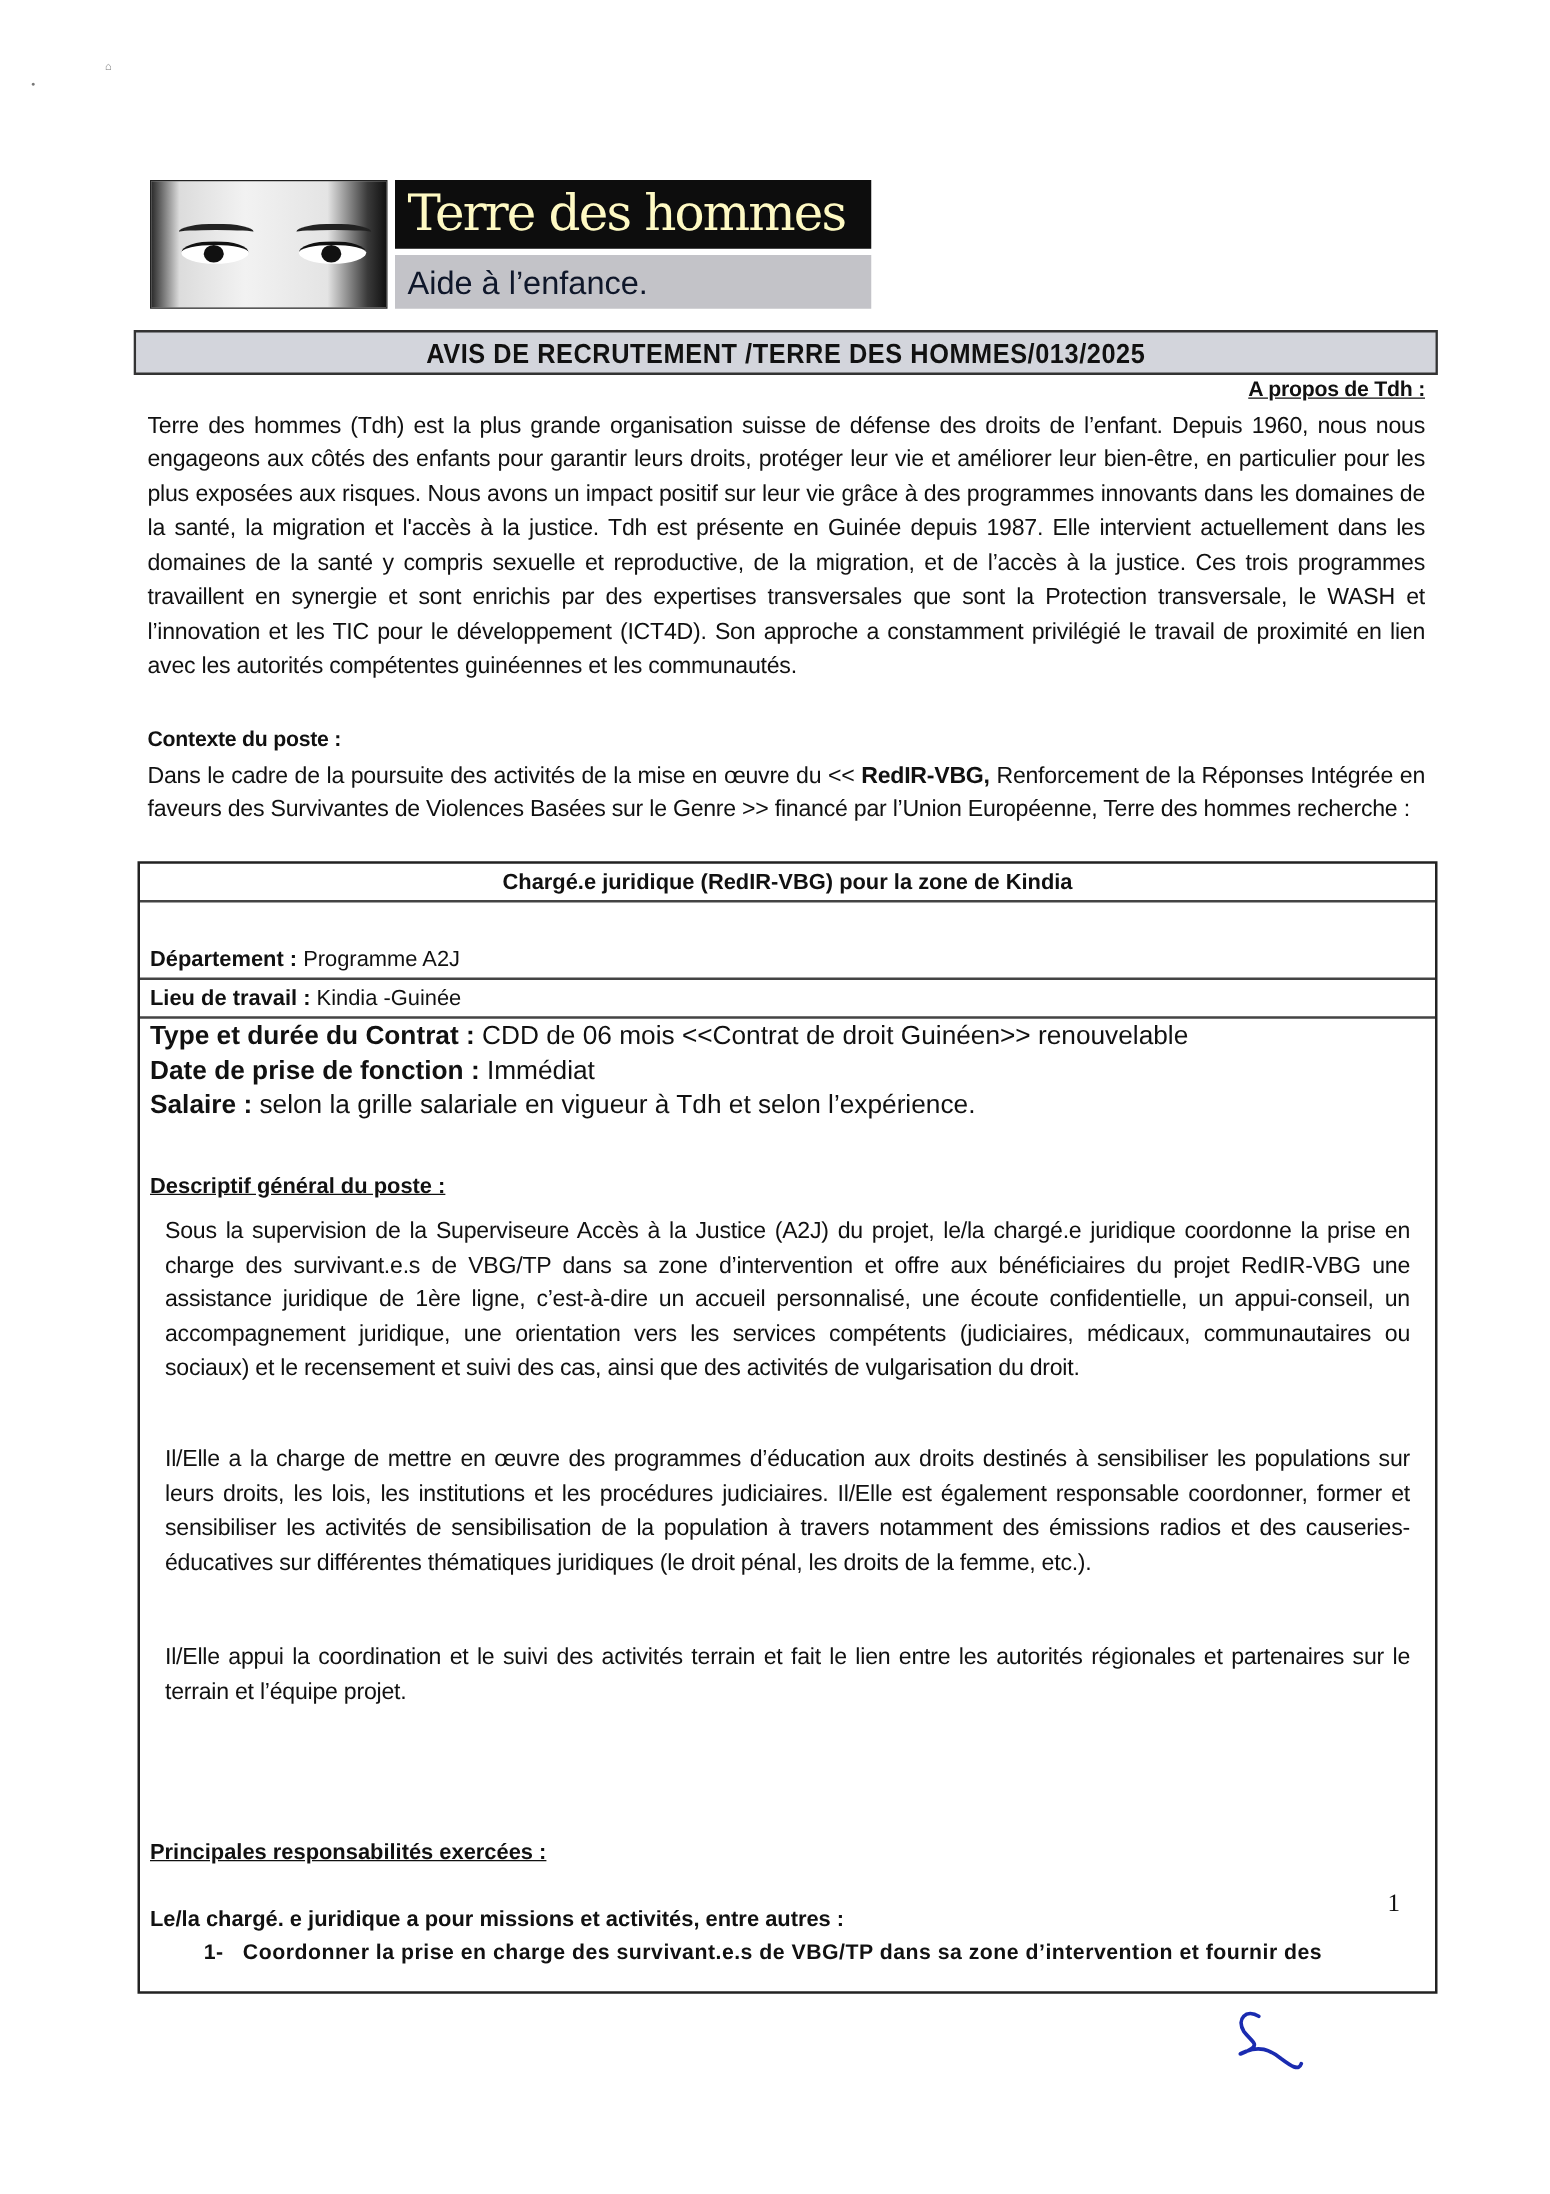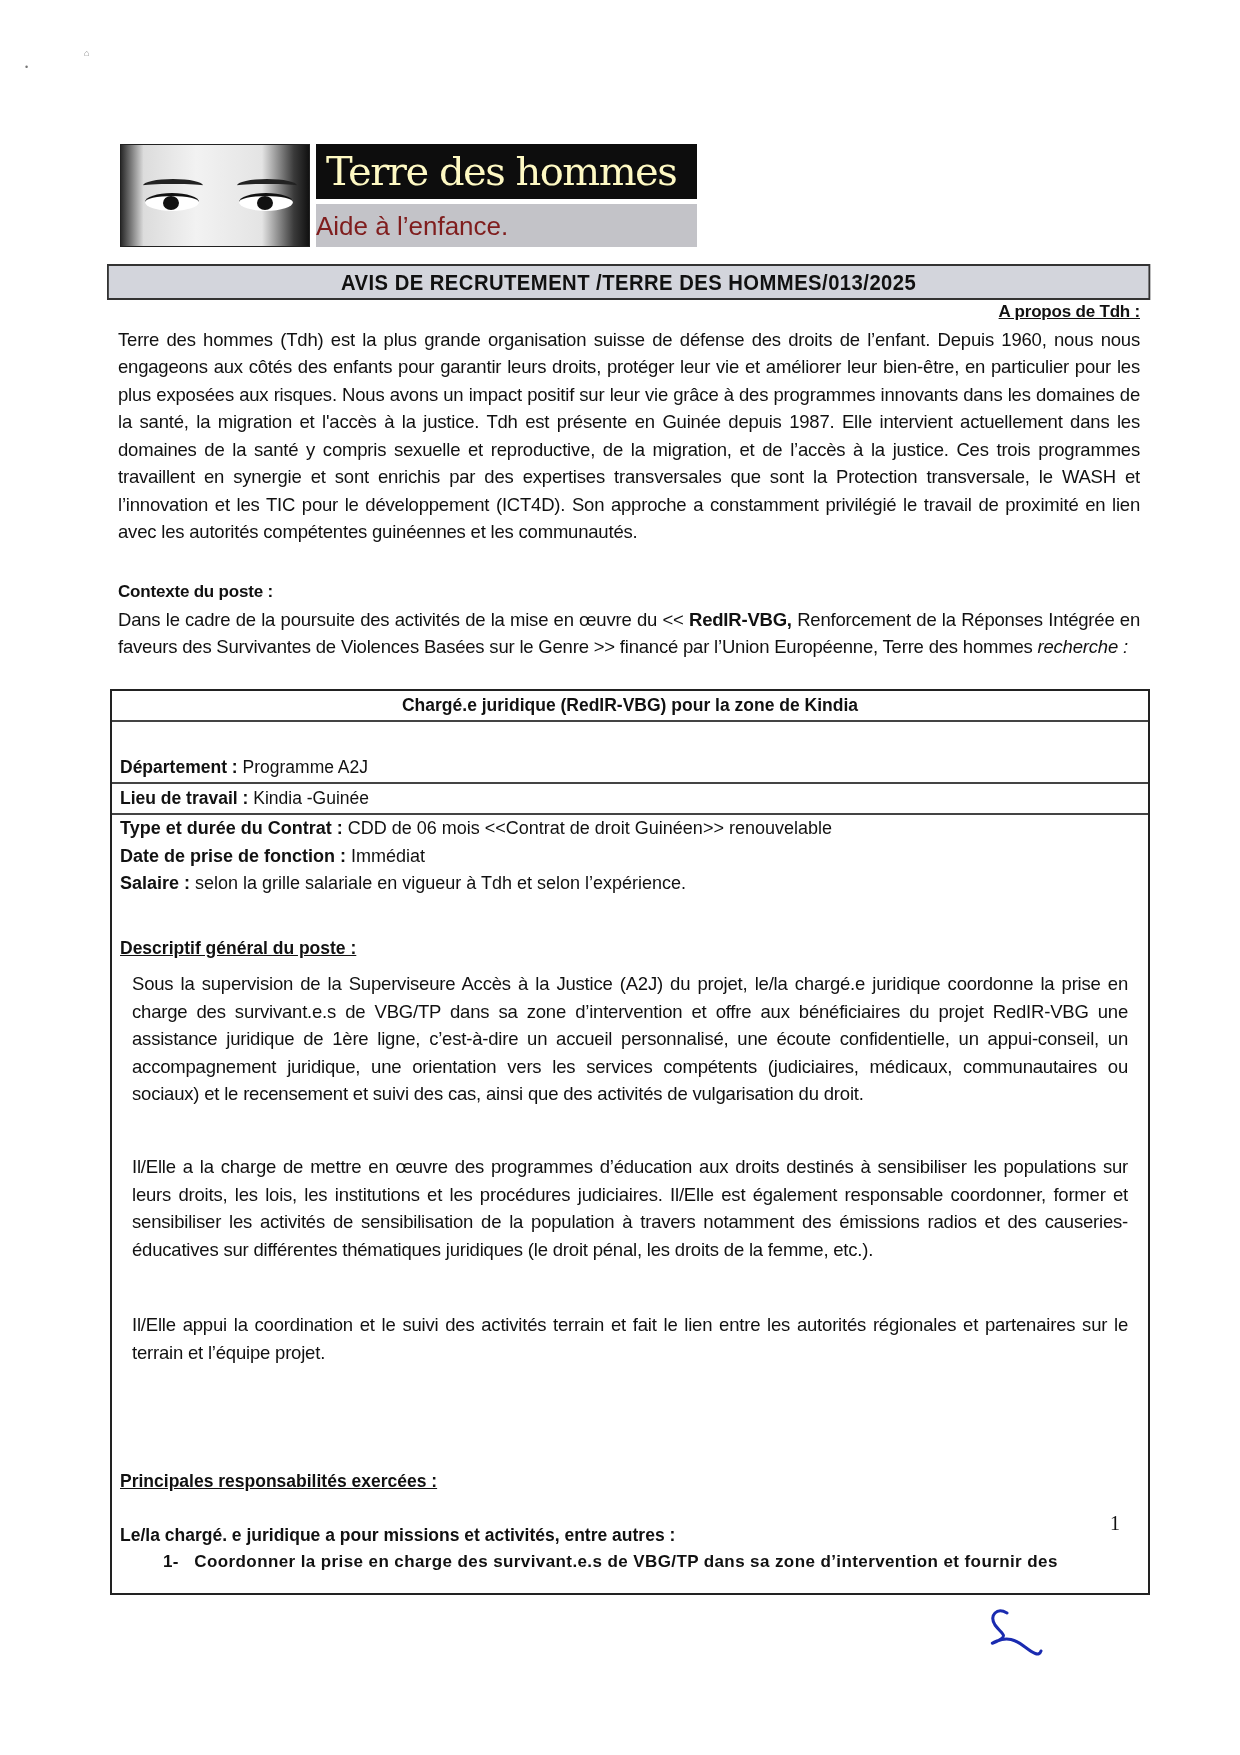--- a/index.html
+++ b/index.html
@@ -22,50 +22,50 @@
     background: #fff; border-top: 3px solid #111; box-sizing: border-box; }
   .eye::after { content: ""; position: absolute; left: 18px; top: 0px; width: 16px; height: 14px; border-radius: 50%; background: #111; }
   .brow { position: absolute; top: 34px; width: 60px; height: 8px; border-top: 5px solid #222; border-radius: 50% 50% 0 0; }
   .logo-title-bar {
     position: absolute; left: 196px; top: 0; width: 381px; height: 55px; background: #0d0d0d;
     color: #fef9c3; font-family: "DejaVu Serif", serif; font-size: 40px; line-height: 55px;
     padding-left: 10px; box-sizing: border-box; letter-spacing: -1.5px;
   }
   .logo-sub-bar {
     position: absolute; left: 196px; top: 60px; width: 381px; height: 43px; background: #c3c3c8;
-    color: #7f1d1d; font-size: 26px; line-height: 45px; box-sizing: border-box;
+    color: #0f172a; font-size: 26px; line-height: 45px; padding-left: 10px; box-sizing: border-box;
   }
 
   
   .banner {
     position: absolute; left: 107px; top: 264px; width: 1043px; height: 36px;
     background: #d3d5dc; border: 2px solid #333; box-sizing: border-box;
     text-align: center; font-weight: bold; font-size: 22px; line-height: 33px; letter-spacing: 0.5px;
     transform: scaleX(0.92); transform-origin: left center;
     width: 1134px;
   }
 
   .text-block {
     position: absolute; left: 118px; width: 1022px; font-size: 18.5px; line-height: 27.5px;
     text-align: justify; letter-spacing: -0.2px;
   }
   .heading-u { font-weight: bold; text-decoration: underline; font-size: 17px; text-align: right; }
   .heading-b { font-weight: bold; font-size: 17px; }
   .bold { font-weight: bold; }
-  .ital { font-style: italic; }
+  .ital { }
 
   
   .job-table {
     position: absolute; left: 110px; top: 689px; width: 1040px; height: 906px;
     border: 2px solid #222; box-sizing: border-box;
   }
   .row { position: absolute; left: 0; right: 0; border-bottom: 2px solid #444; box-sizing: border-box;
     font-size: 17.5px; line-height: 28px; padding-left: 8px; }
   .row.center { text-align: center; font-weight: bold; padding-left: 0; }
-  .multi { position: absolute; left: 8px; right: 8px; font-size: 18px; line-height: 27.5px; }
+  .multi { position: absolute; left: 8px; right: 8px; font-size: 21px; line-height: 27.5px; }
 
   .desc-para { position: absolute; left: 20px; right: 20px; font-size: 18.5px; line-height: 27.5px;
     text-align: justify; letter-spacing: -0.2px; }
 
   .page-number { position: absolute; left: 1110px; top: 1512px; font-family: "Liberation Serif", serif; font-size: 20px; }
   .signature { position: absolute; left: 985px; top: 1605px; width: 70px; height: 60px; }
 </style>
 </head>
 <body>
 

